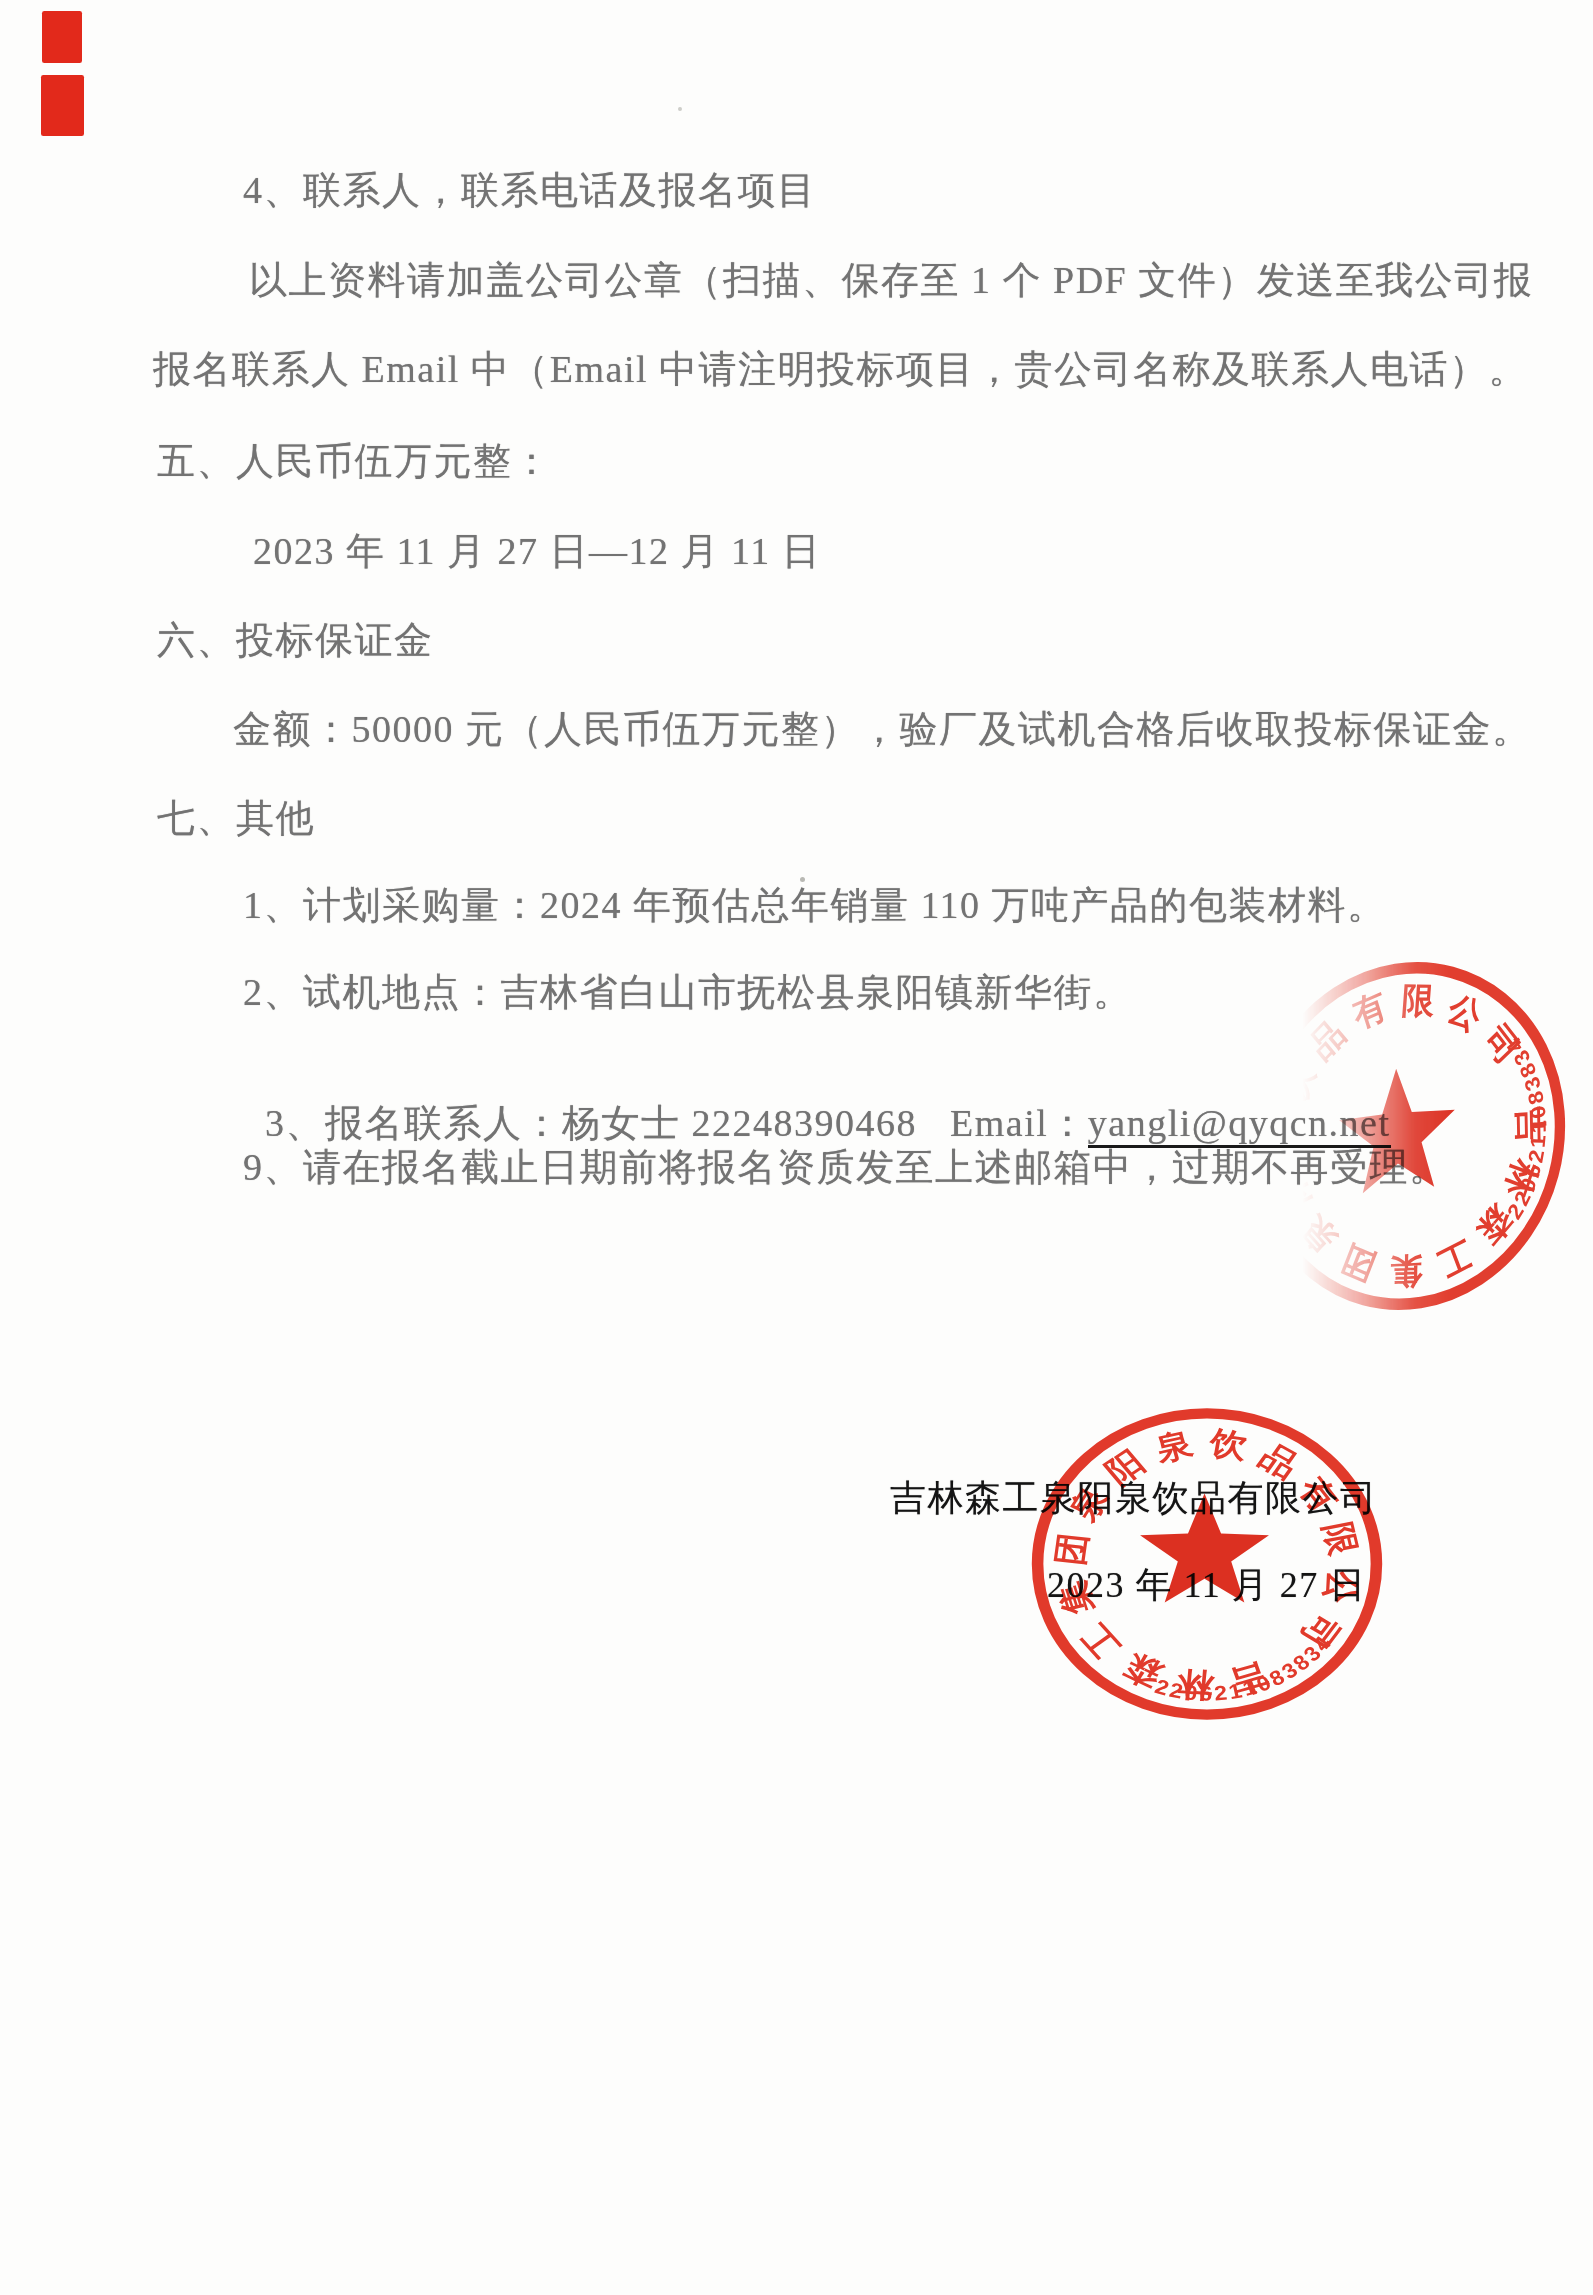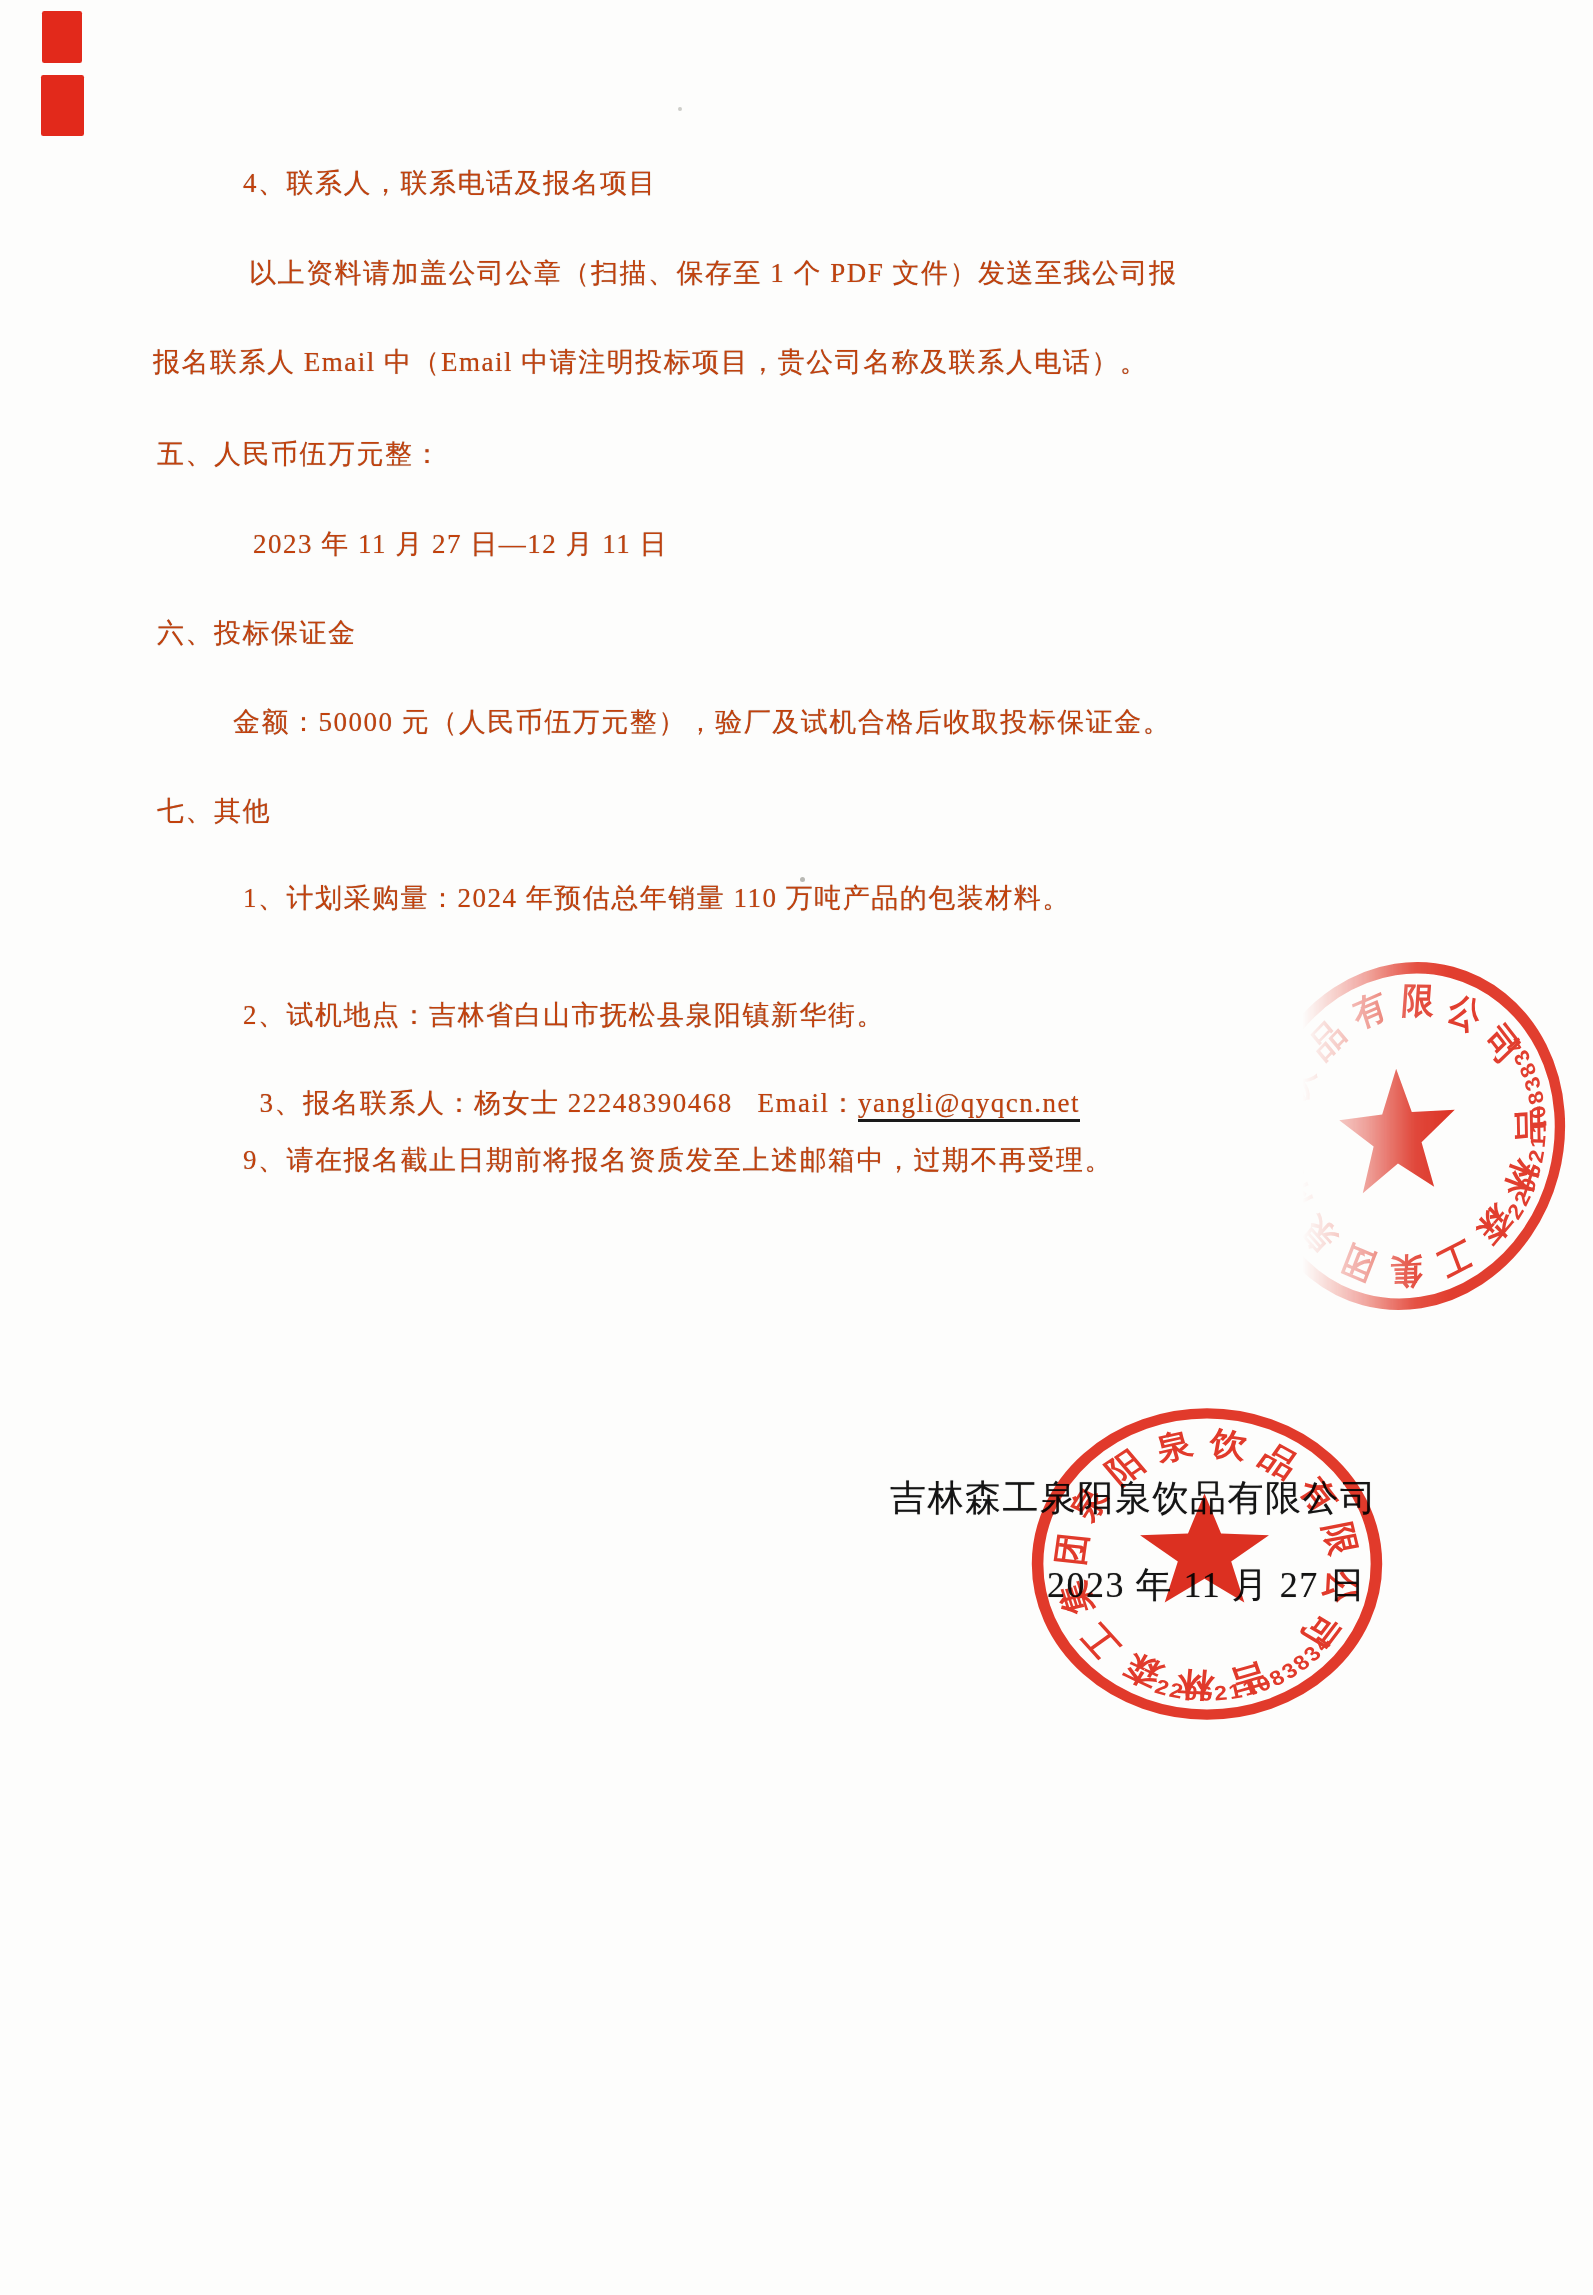--- a/index.html
+++ b/index.html
@@ -5,22 +5,22 @@
   html,body{margin:0;padding:0;}
   body{
     position:relative;
     width:1594px;height:2295px;
     background:#fdfdfc;
     overflow:hidden;
     font-family:"Liberation Serif","DejaVu Serif",serif;
   }
   .doc-line{
     position:absolute;
-    font-size:27px;
-    color:#c2410c;
+    font-size:38px;
+    color:#737373;
     white-space:pre;
     letter-spacing:1.5px;
     text-shadow:0 0 0.8px rgba(30,30,30,.45);
     text-align:right;
   }
   .sig-line{
     position:absolute;
     font-size:36px;
     color:#141414;
     white-space:pre;
@@ -73,21 +73,21 @@
 
 <div class="doc-line" style="left:243px;top:165px">4、联系人，联系电话及报名项目</div>
 <div class="doc-line" style="left:249px;top:255px">以上资料请加盖公司公章（扫描、保存至 1 个 PDF 文件）发送至我公司报</div>
 <div class="doc-line" style="left:153px;top:344px">报名联系人 Email 中（Email 中请注明投标项目，贵公司名称及联系人电话）。</div>
 <div class="doc-line" style="left:157px;top:436px">五、人民币伍万元整：</div>
 <div class="doc-line" style="left:253px;top:526px">2023 年 11 月 27 日—12 月 11 日</div>
 <div class="doc-line" style="left:157px;top:615px">六、投标保证金</div>
 <div class="doc-line" style="left:233px;top:704px">金额：50000 元（人民币伍万元整），验厂及试机合格后收取投标保证金。</div>
 <div class="doc-line" style="left:157px;top:793px">七、其他</div>
 <div class="doc-line" style="left:243px;top:880px">1、计划采购量：2024 年预估总年销量 110 万吨产品的包装材料。</div>
-<div class="doc-line" style="left:243px;top:997px">2、试机地点：吉林省白山市抚松县泉阳镇新华街。</div>
+<div class="doc-line" style="left:243px;top:967px">2、试机地点：吉林省白山市抚松县泉阳镇新华街。</div>
 
 <div class="doc-line" style="left:243px;top:1054px">
   <span>3、报名联系人：杨女士 22248390468   Email：</span><span class="email">yangli@qyqcn.net</span>
 </div>
 
 <div class="doc-line" style="left:243px;top:1142px">9、请在报名截止日期前将报名资质发至上述邮箱中，过期不再受理。</div>
 
 <div class="sig-line" style="left:890px;top:1474px">吉林森工泉阳泉饮品有限公司</div>
 <div class="sig-line" style="left:1047px;top:1561px">2023 年 11 月 27 日</div>
 

